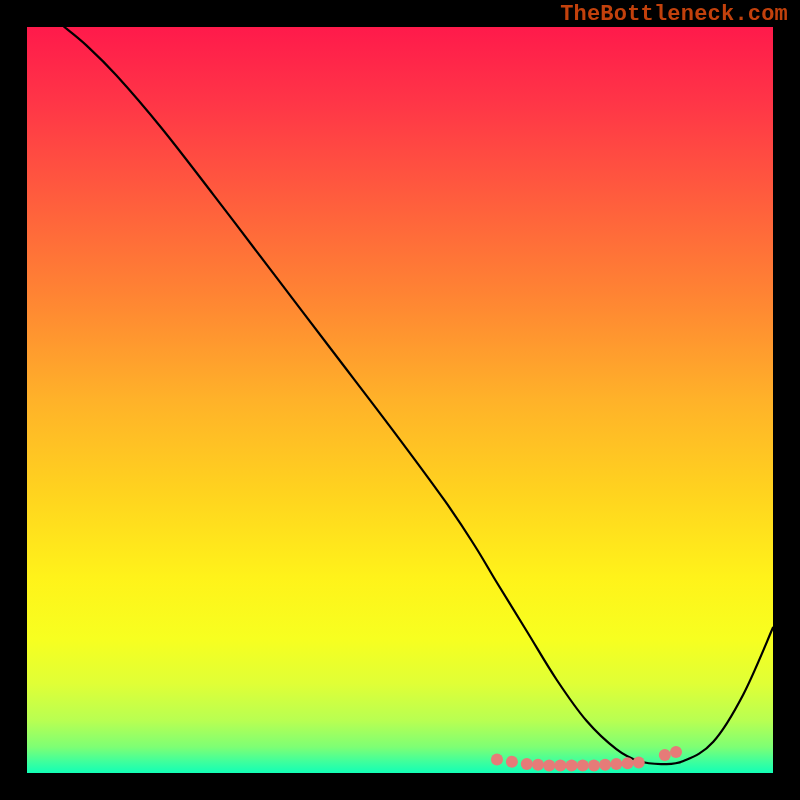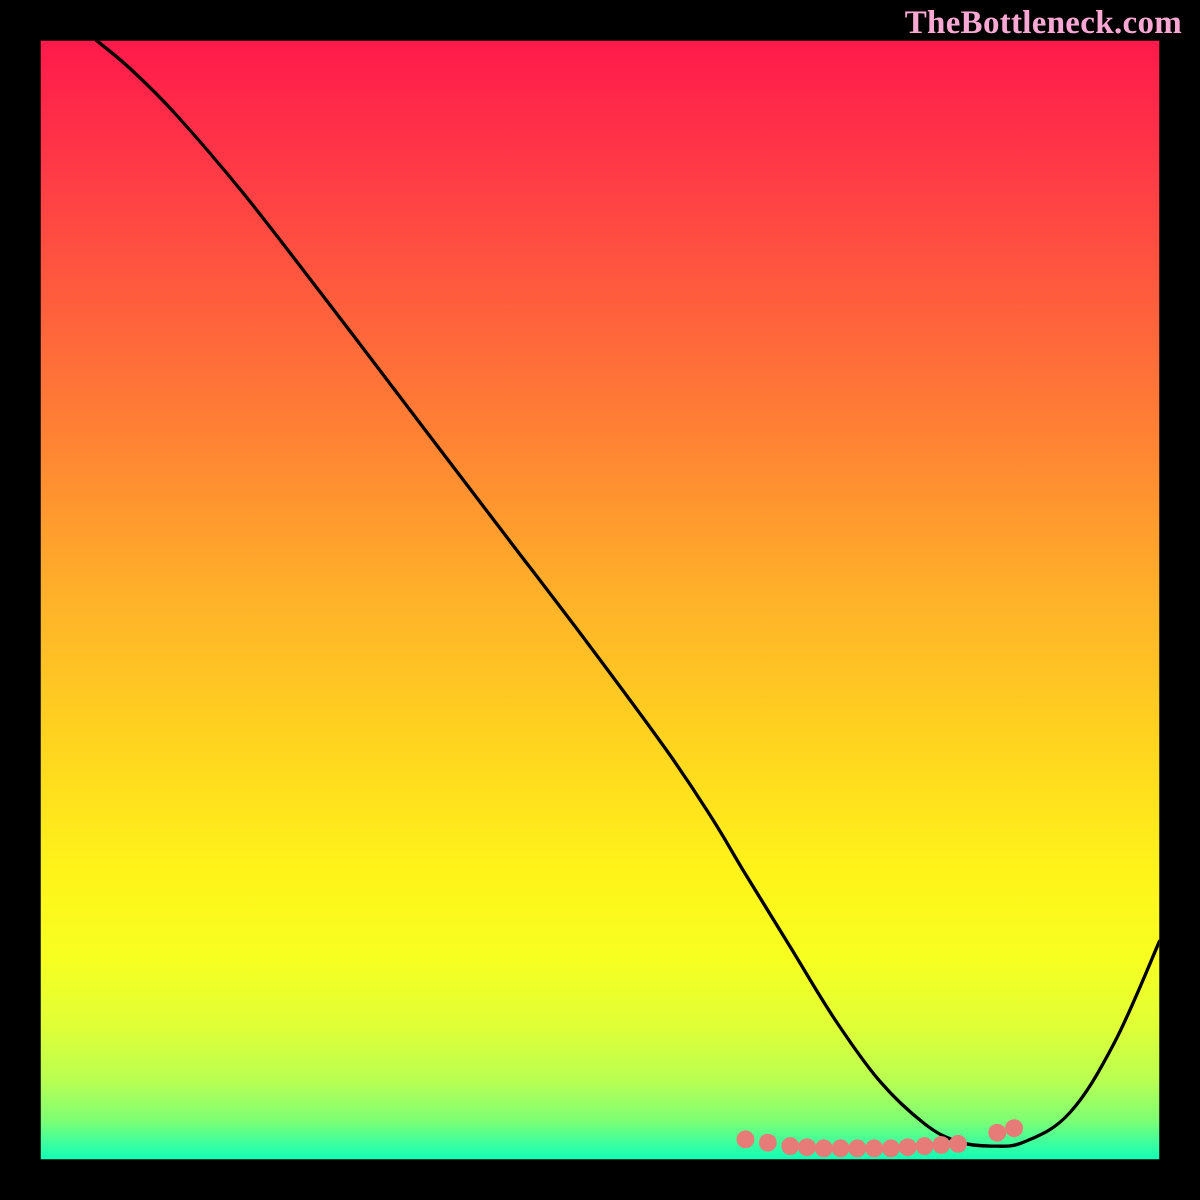--- a/index.html
+++ b/index.html
@@ -7,22 +7,22 @@
     padding: 0;
     width: 800px;
     height: 800px;
     background: #000000;
     overflow: hidden;
   }
   .watermark {
     position: absolute;
     top: 2px;
     right: 12px;
-    color: #f9a8d4;
-    font-family: Liberation Serif, serif;
+    color: #c2410c;
+    font-family: Liberation Mono, monospace;
     font-size: 22px;
     font-weight: bold;
     z-index: 5;
     letter-spacing: 0.2px;
   }
   .plot-wrap {
     position: absolute;
     left: 27px;
     top: 27px;
     width: 746px;

